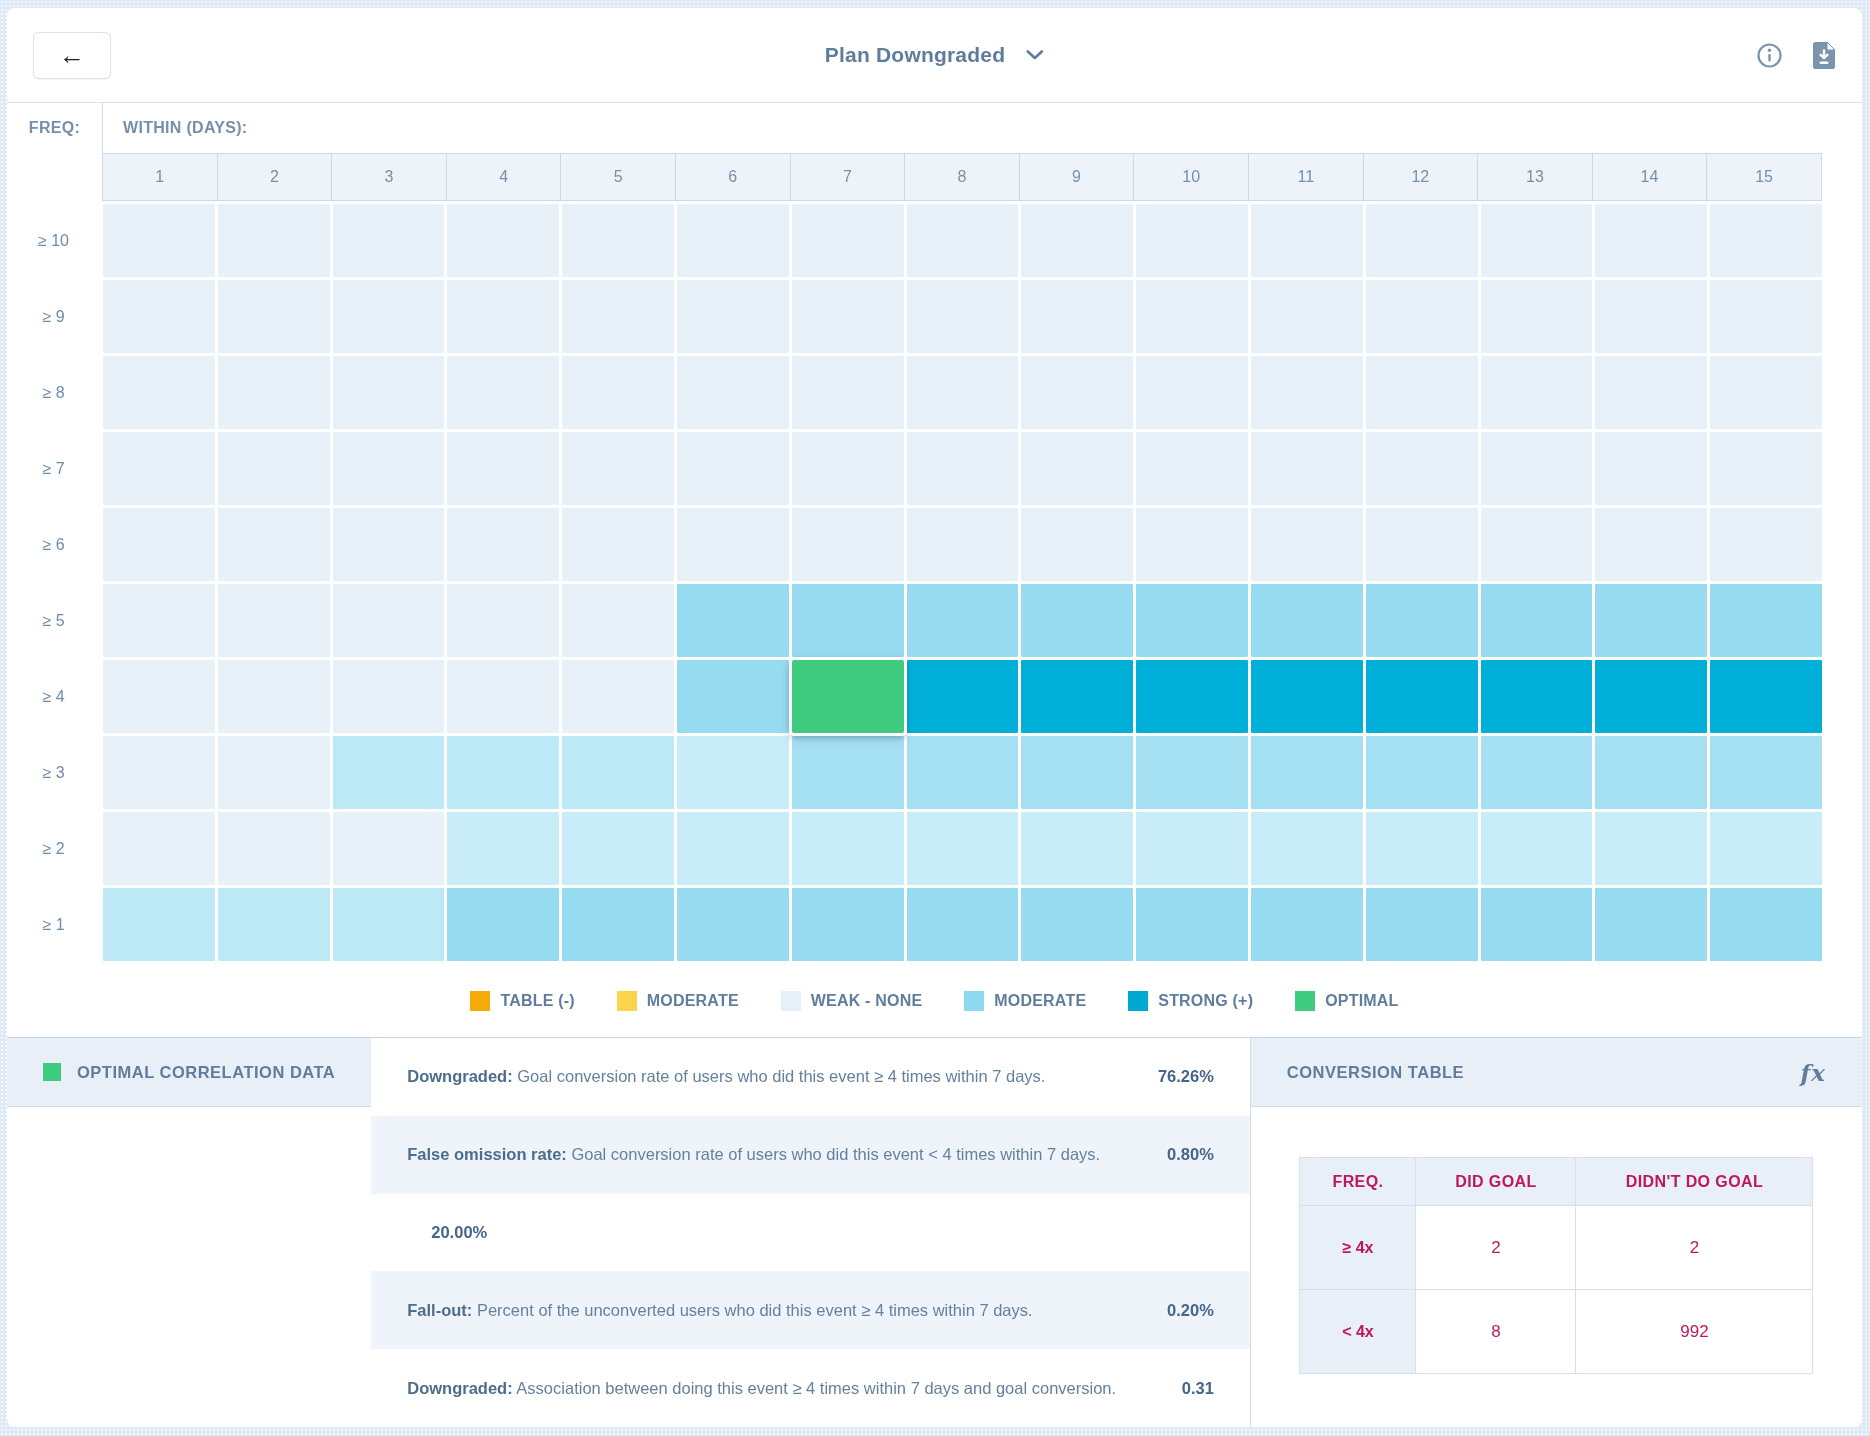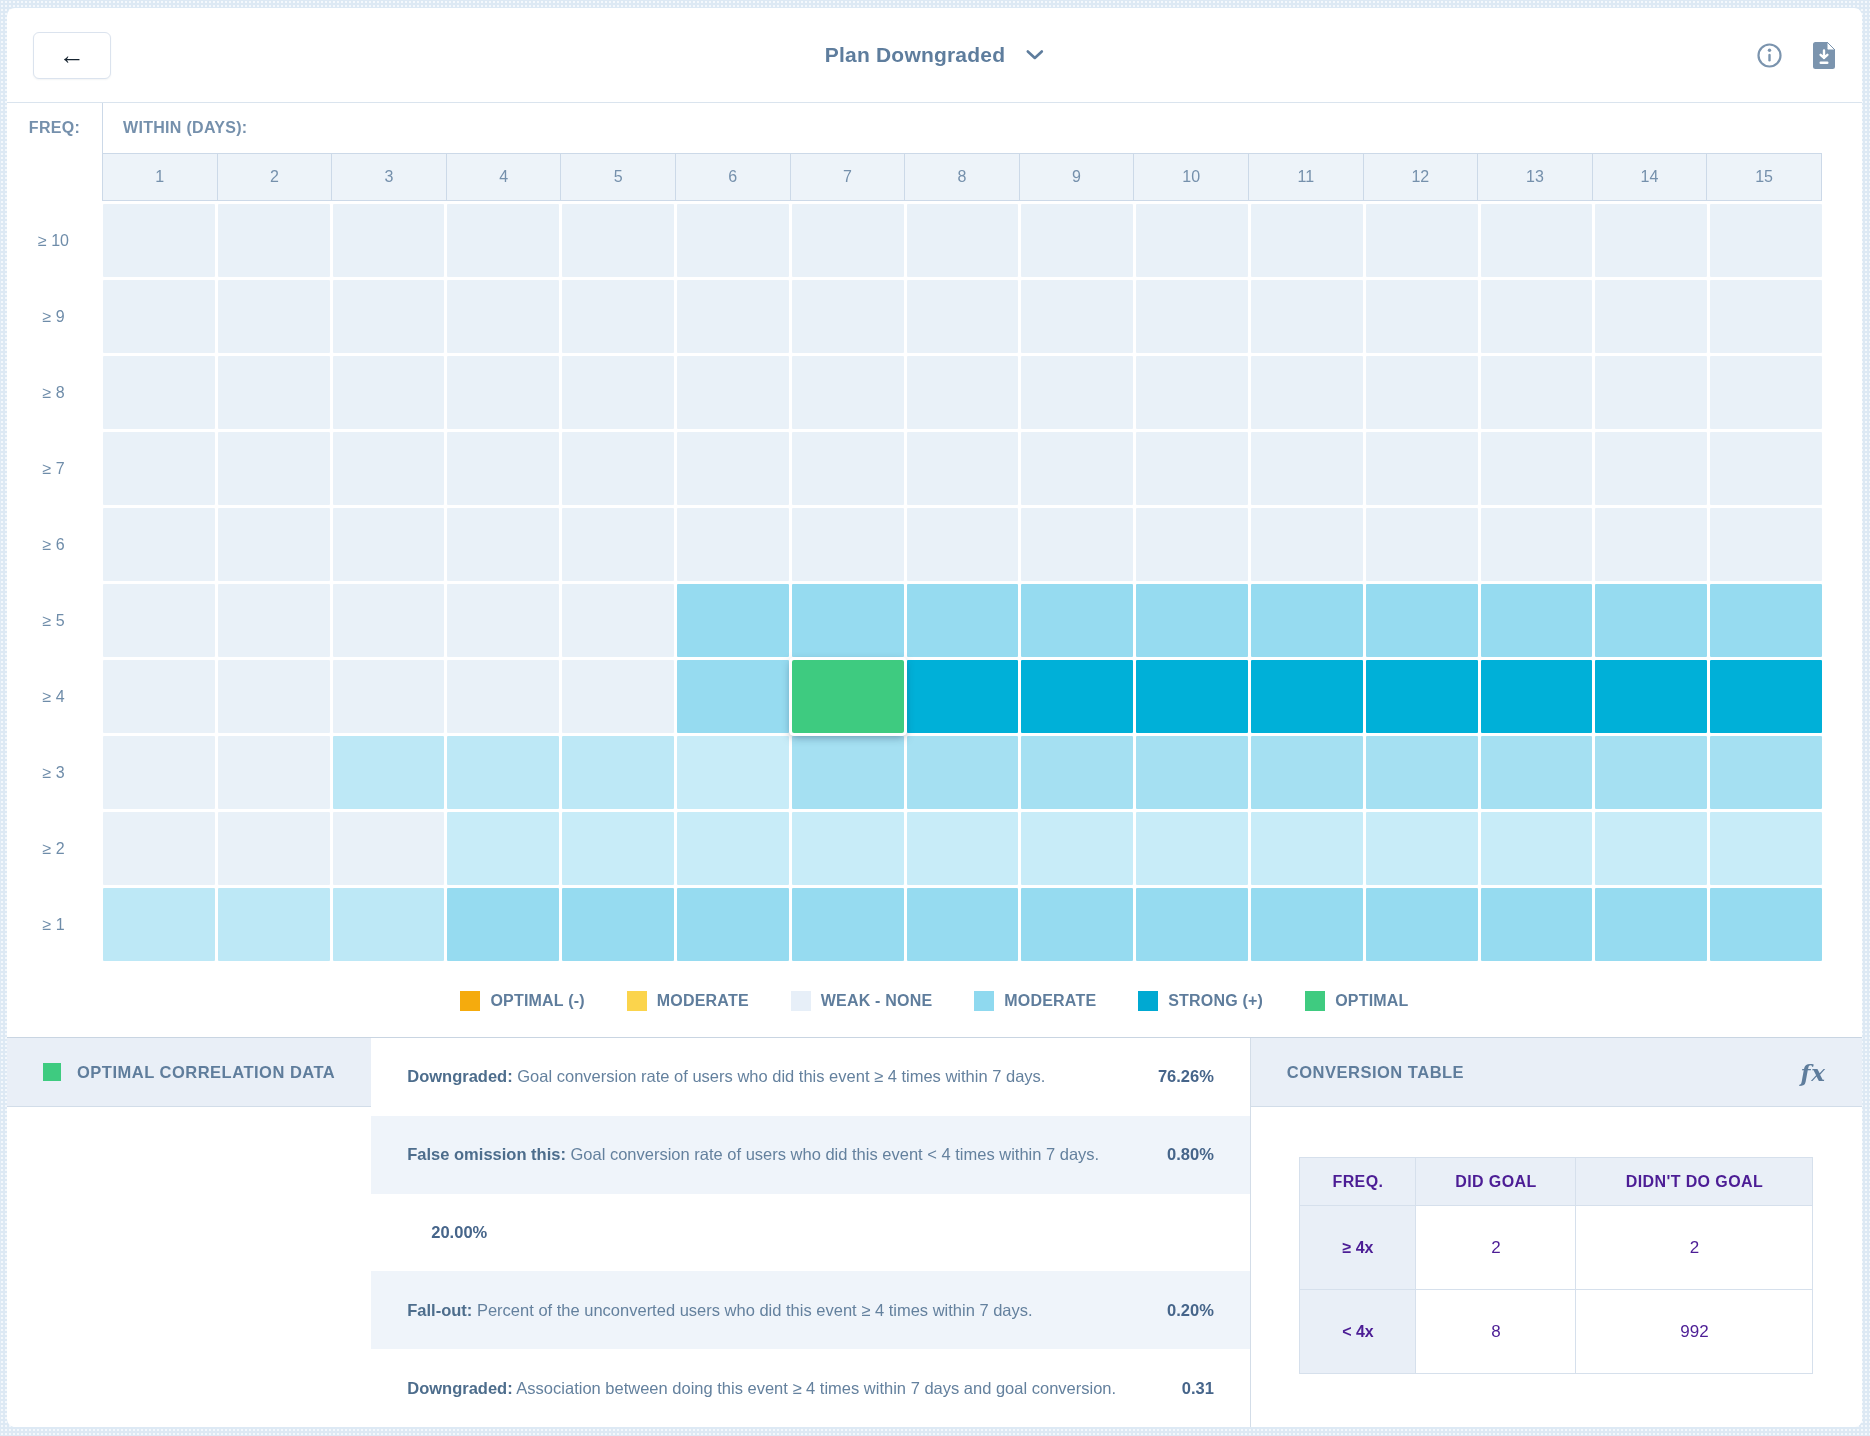--- a/index.html
+++ b/index.html
@@ -91,21 +91,21 @@
     flex: 1; display: flex; align-items: center; justify-content: space-between;
     padding: 0 36px; font-size: 16.5px; color: #64819e; background: #fff;
   }
   .metric-row.alt { background: #eff4fa; }
   .metric-name { font-weight: bold; color: #4d6d8c; }
   .metric-value { font-weight: bold; color: #46658a; white-space: nowrap; padding-left: 24px; }
   
   .conv-body { flex: 1; padding-top: 50px; display: flex; justify-content: center; align-items: flex-start; }
   table.conv { border-collapse: collapse; }
   table.conv th, table.conv td {
-    border: 1px solid #d6e0ec; text-align: center; color: #4c1d95; font-size: 16px;
+    border: 1px solid #d6e0ec; text-align: center; color: #be185d; font-size: 16px;
   }
   table.conv th { background: #e9eff7; font-weight: bold; height: 48px; letter-spacing: .4px; }
   table.conv td { height: 84px; background: #fff; font-size: 17px; }
   table.conv td.freq-col { background: #e9eff7; font-weight: bold; font-size: 16px; }
   .w-freq { width: 116px; } .w-did { width: 160px; } .w-didnt { width: 237px; }
 </style>
 </head>
 <body>
 
 <div class="card">
@@ -343,21 +343,21 @@
         <div class="cell" title="≥ 1 / 12" style="background: rgb(150, 219, 240);"></div>
         <div class="cell" title="≥ 1 / 13" style="background: rgb(150, 219, 240);"></div>
         <div class="cell" title="≥ 1 / 14" style="background: rgb(150, 219, 240);"></div>
         <div class="cell" title="≥ 1 / 15" style="background: rgb(150, 219, 240);"></div>
       </div>
     </div>
 
   <div class="legend" id="legend">
       <div class="legend-item">
         <span class="swatch" style="background: rgb(245, 171, 13);"></span>
-        <span class="legend-label">OPTIMAL (-)</span>
+        <span class="legend-label">TABLE (-)</span>
       </div>
       <div class="legend-item">
         <span class="swatch" style="background: rgb(251, 212, 76);"></span>
         <span class="legend-label">MODERATE</span>
       </div>
       <div class="legend-item">
         <span class="swatch" style="background: rgb(231, 239, 248);"></span>
         <span class="legend-label">WEAK - NONE</span>
       </div>
       <div class="legend-item">
@@ -380,21 +380,21 @@
       <div class="panel-header">
         <span class="hdr-swatch" id="optimal-swatch" style="background: rgb(62, 203, 128);"></span>
         <span>OPTIMAL CORRELATION DATA</span>
       </div>
       <div class="metrics" id="metrics">
           <div class="metric-row">
             <span class="metric-label"><span class="metric-name">Downgraded:</span> Goal conversion rate of users who did this event ≥ 4 times within 7 days.</span>
             <span class="metric-value">76.26%</span>
           </div>
           <div class="metric-row alt">
-            <span class="metric-label"><span class="metric-name">False omission this:</span> Goal conversion rate of users who did this event &lt; 4 times within 7 days.</span>
+            <span class="metric-label"><span class="metric-name">False omission rate:</span> Goal conversion rate of users who did this event &lt; 4 times within 7 days.</span>
             <span class="metric-value">0.80%</span>
           </div>
           <div class="metric-row">
             <span class="metric-value">20.00%</span>
           </div>
           <div class="metric-row alt">
             <span class="metric-label"><span class="metric-name">Fall-out:</span> Percent of the unconverted users who did this event ≥ 4 times within 7 days.</span>
             <span class="metric-value">0.20%</span>
           </div>
           <div class="metric-row">

